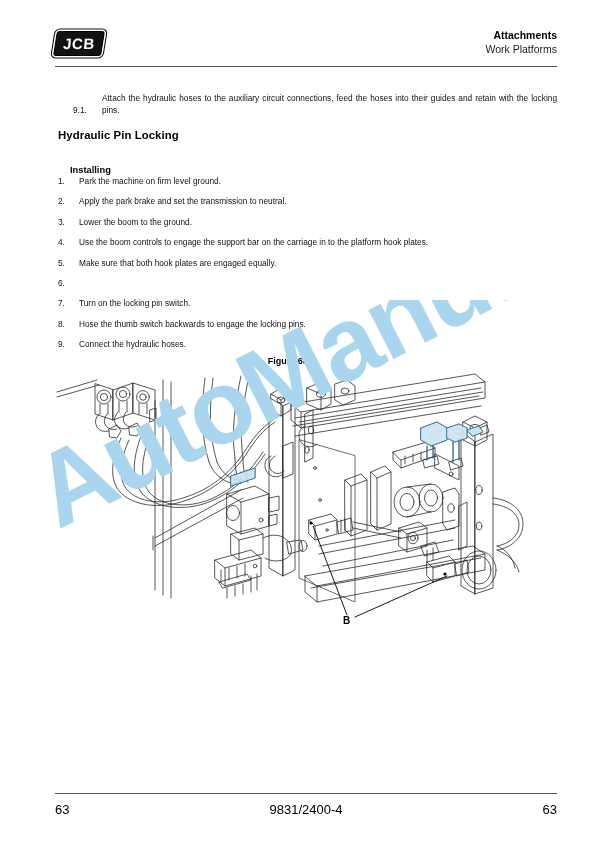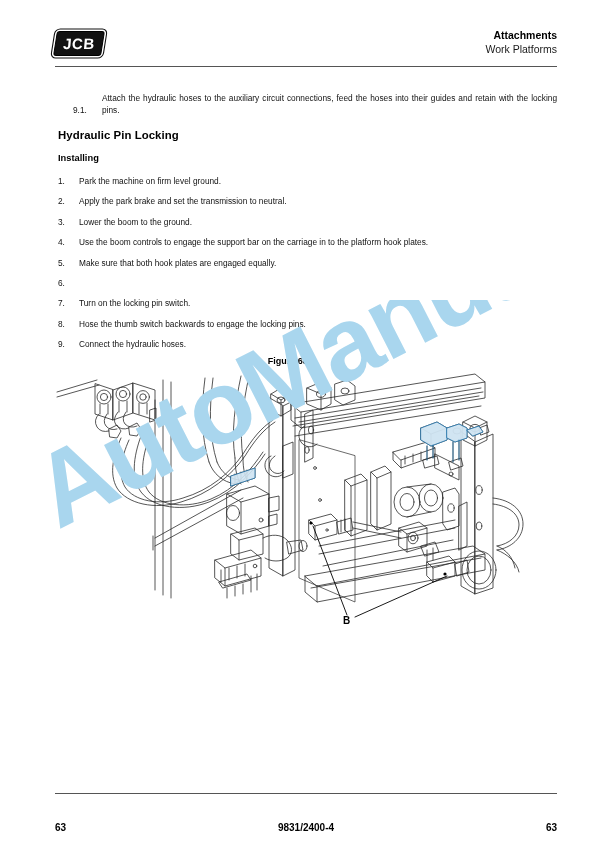--- a/index.html
+++ b/index.html
@@ -136,21 +136,21 @@
     margin: 0;
     font-size: 11.4px;
     font-weight: bold;
     letter-spacing: 0.05px;
     color: #000;
   }
   h3.sub-title {
     position: absolute;
     left: 58px;
     top: 153px;
-    margin: 0;
+    margin: 12px;
     font-size: 9.3px;
     font-weight: bold;
     color: #000;
   }
 
   .steps {
     position: absolute;
     left: 58px;
     top: 176px;
     width: 500px;
@@ -243,24 +243,23 @@
   .footer-row {
     position: absolute;
     left: 55px;
     top: 9px;
     width: 502px;
     height: 14px;
   }
   .footer-left, .footer-center, .footer-right {
     position: absolute;
     top: 0;
-    font-size: 10px;
-    font-weight: bold;
+    font-size: 13px;
+    font-weight: normal;
     color: #000;
-    margin-top: 20px;
   }
   .footer-left { left: 0; }
   .footer-center { left: 0; width: 502px; text-align: center; }
   .footer-right { right: 0; }
 </style>
 </head>
 <body>
 
 <div id="page">
 

